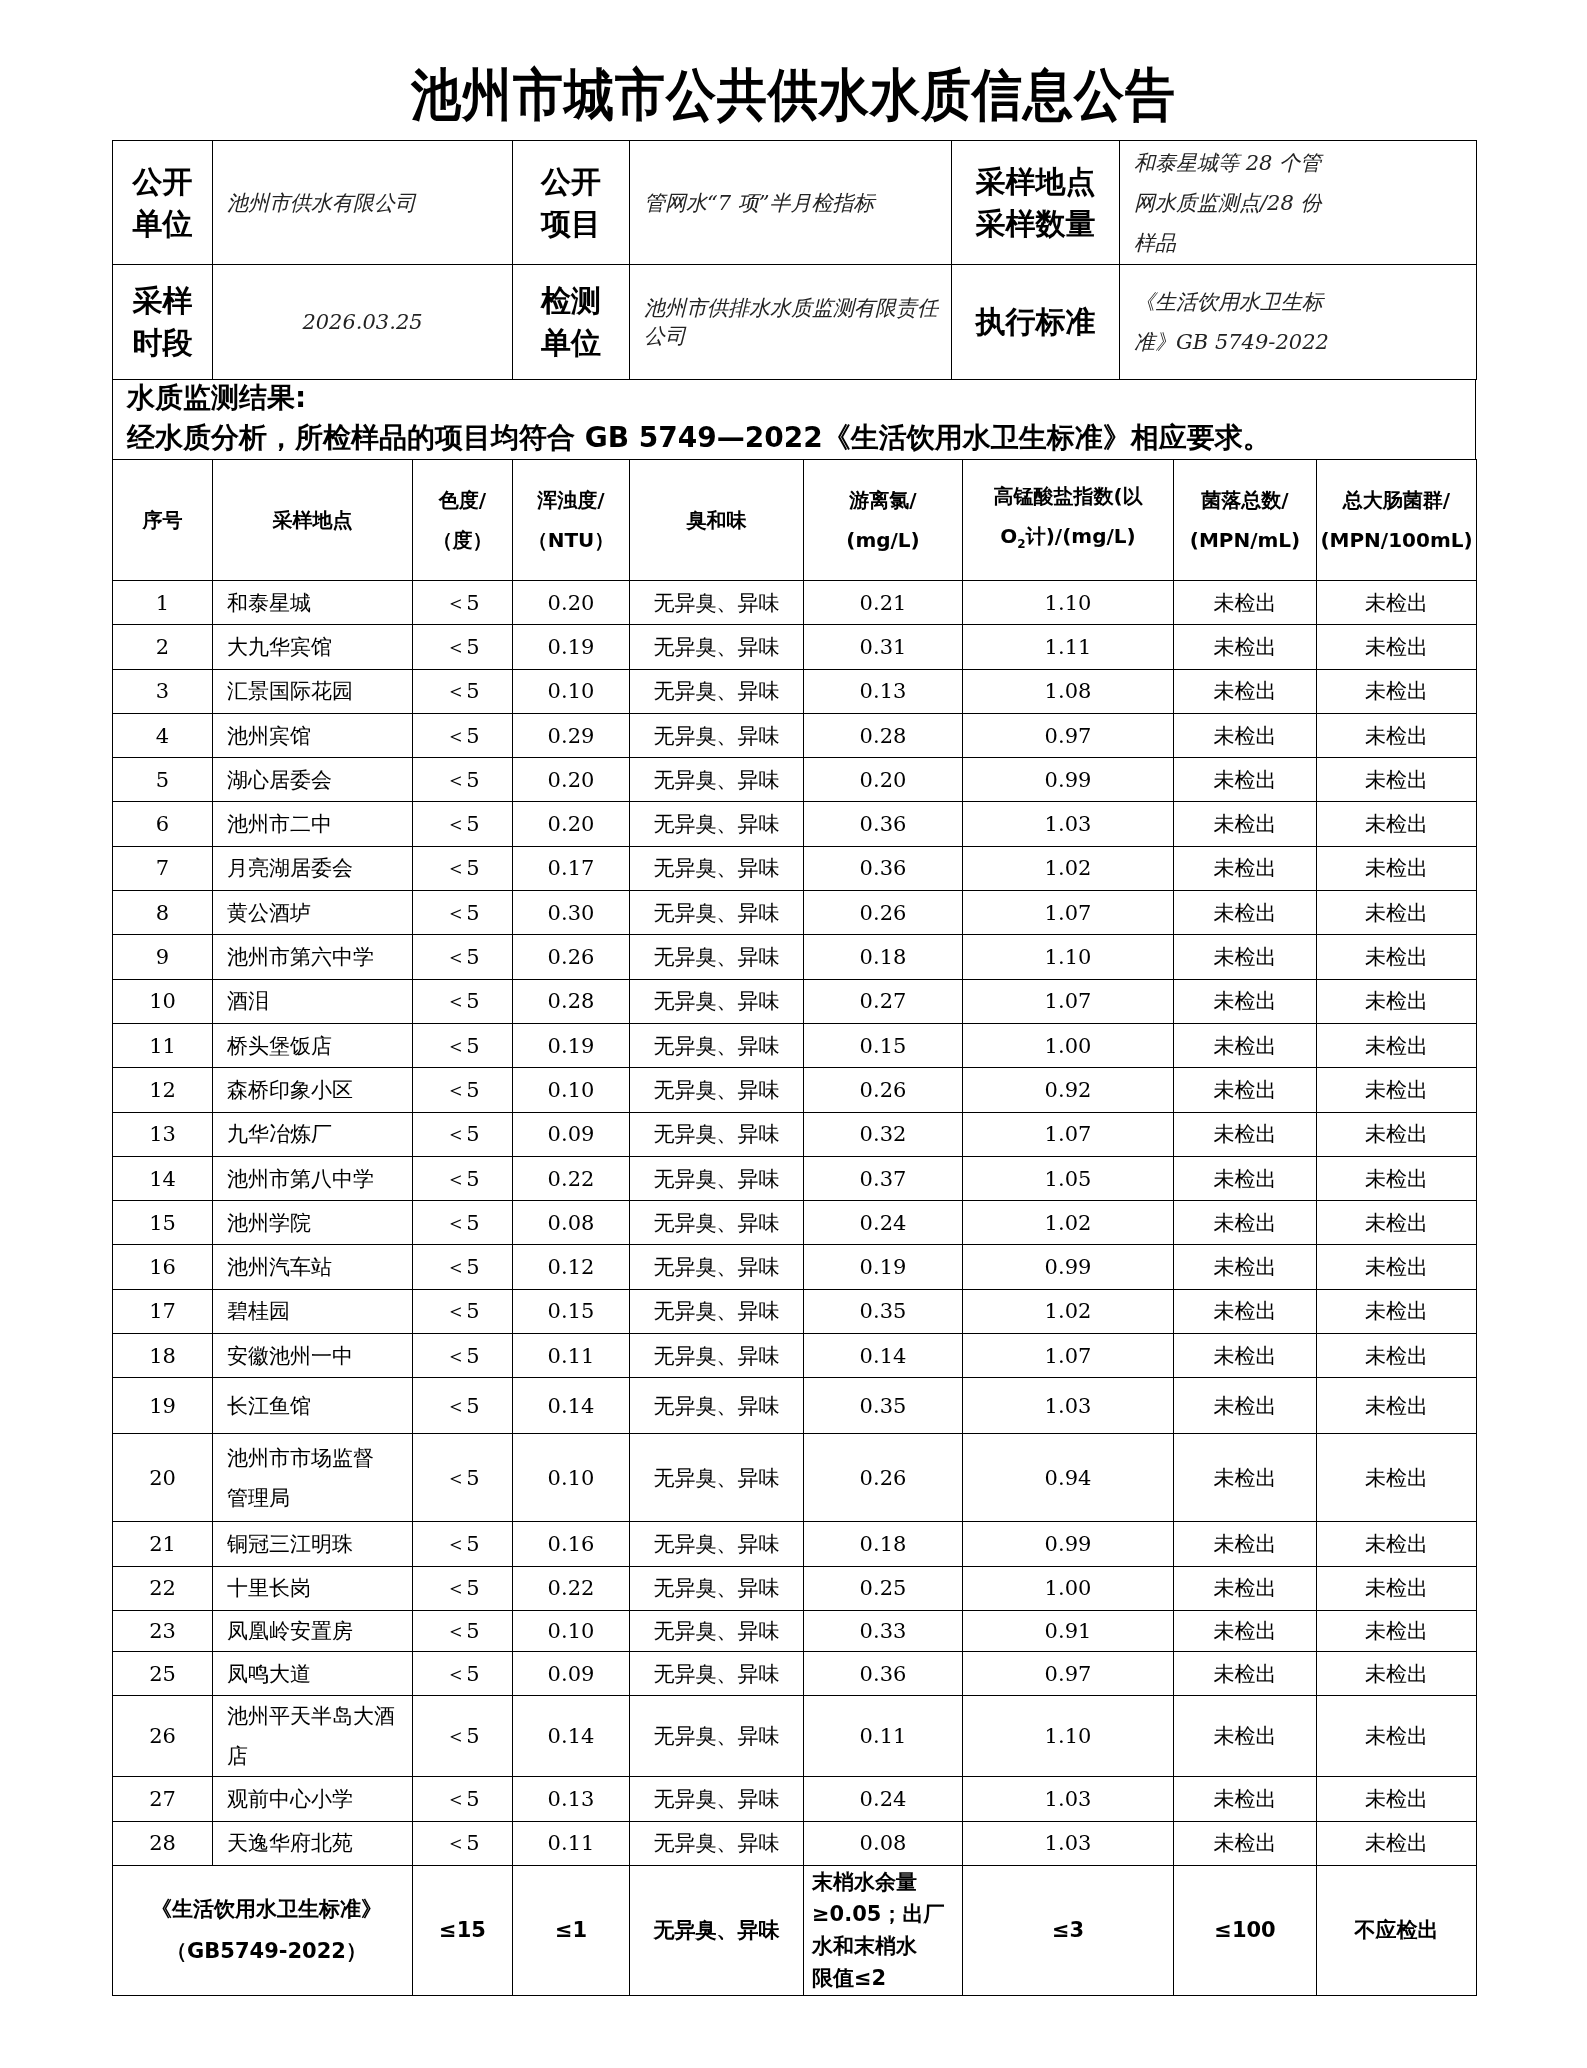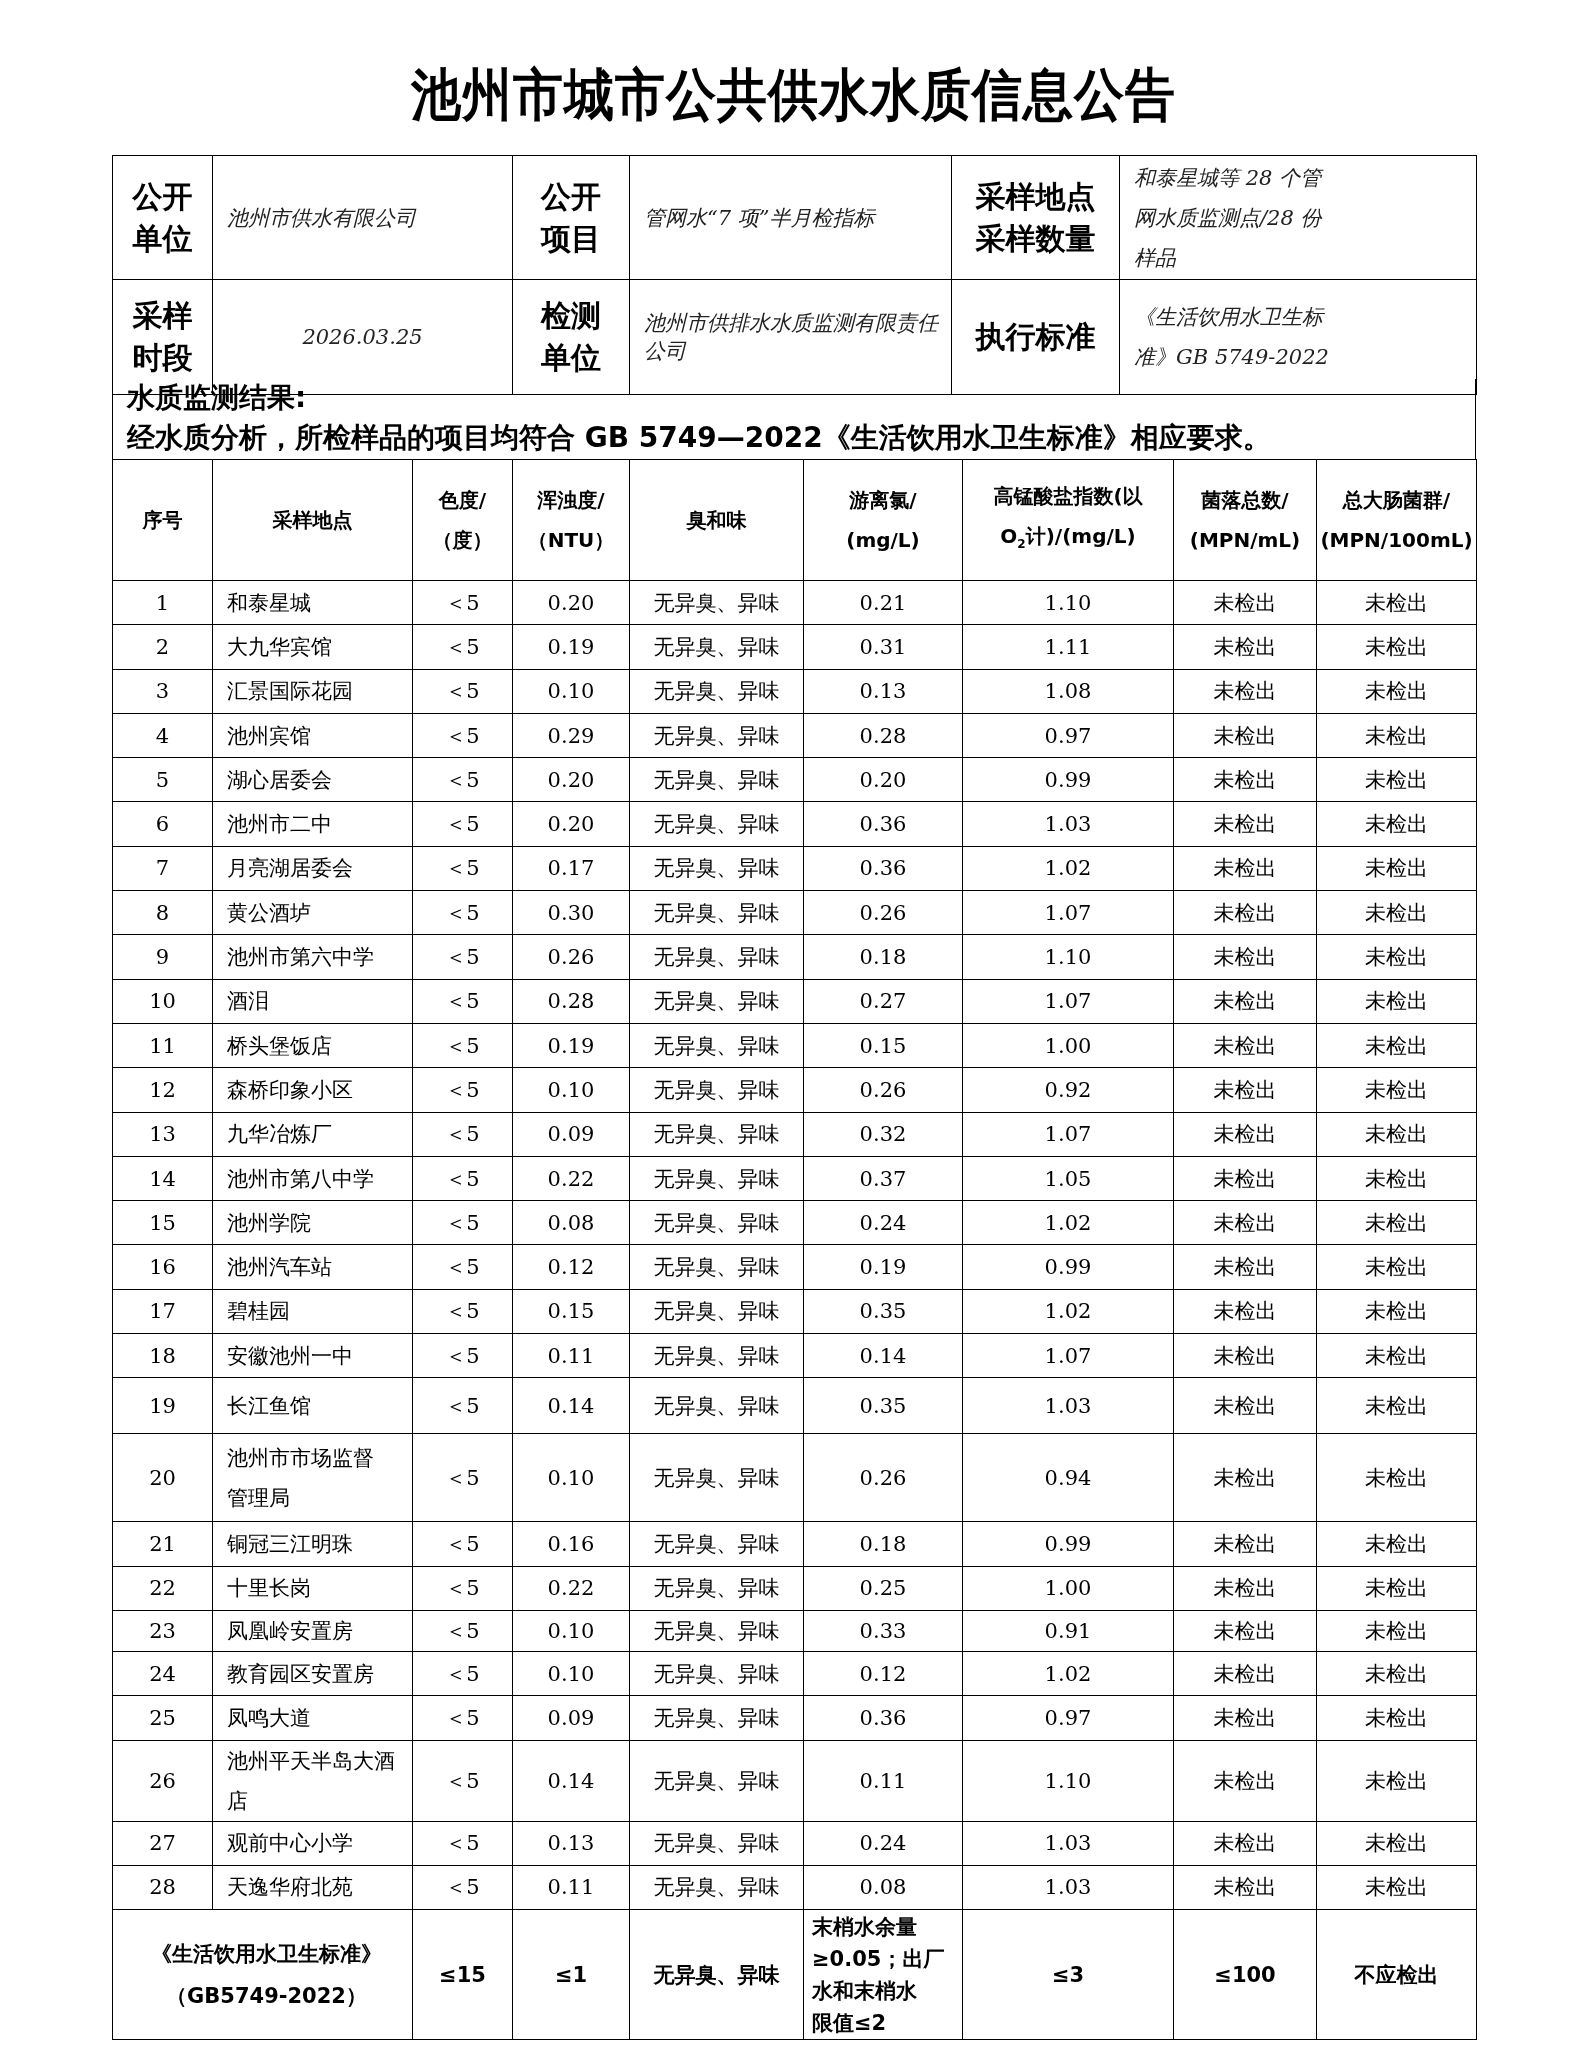--- a/index.html
+++ b/index.html
@@ -1,20 +1,20 @@
 <!DOCTYPE html>
 <html><head>
 <meta charset="utf-8">
 <style>
   html, body { margin: 0; padding: 0; background: #ffffff; }
   body { width: 1587px; height: 2068px; position: relative; color: #000; font-family: "DejaVu Serif", "Liberation Serif", serif; }
   .title { position: absolute; left: 0; top: 62px; width: 1587px; text-align: center; font-family: "DejaVu Sans", "Liberation Sans", sans-serif; font-weight: bold; font-size: 50px; letter-spacing: 1px; transform: scaleY(1.12); }
   table { border-collapse: collapse; position: absolute; left: 112px; width: 1364px; table-layout: fixed; }
   td { border: 1.5px solid #000; padding: 0; text-align: center; vertical-align: middle; }
-  .info { top: 155px; }
+  .info { top: 140px; }
   .info td { font-size: 21px; }
   .info .lbl { font-family: "DejaVu Sans", "Liberation Sans", sans-serif; font-weight: bold; font-size: 30px; line-height: 42px; }
   .info .val { text-align: left; padding-left: 14px; color: #222; font-style: italic; }
   .info .val.center { text-align: center; padding-left: 0; }
   .info .val.multi { line-height: 40px; padding-left: 14px; padding-right: 6px; }
   .results-box { position: absolute; left: 112px; top: 379px; width: 1362px; height: 80px; border: 1.5px solid #000; border-top: none; border-bottom: none; font-family: "DejaVu Sans", "Liberation Sans", sans-serif; font-weight: bold; font-size: 28px; }
   .results-box .l1 { position: absolute; left: 14px; top: 0px; }
   .results-box .l2 { position: absolute; left: 14px; top: 40px; white-space: nowrap; }
   .main { top: 459px; }
   .main td { font-size: 21px; }
@@ -381,31 +381,20 @@
         <td class="name">凤凰岭安置房</td>
         <td>＜5</td>
         <td>0.10</td>
         <td>无异臭、异味</td>
         <td>0.33</td>
         <td>0.91</td>
         <td>未检出</td>
         <td>未检出</td>
       </tr>
       <tr style="height: 44.3px;">
-        <td>24</td>
-        <td class="name">教育园区安置房</td>
-        <td>＜5</td>
-        <td>0.10</td>
-        <td>无异臭、异味</td>
-        <td>0.12</td>
-        <td>1.02</td>
-        <td>未检出</td>
-        <td>未检出</td>
-      </tr>
-      <tr style="height: 44.3px;">
         <td>25</td>
         <td class="name">凤鸣大道</td>
         <td>＜5</td>
         <td>0.09</td>
         <td>无异臭、异味</td>
         <td>0.36</td>
         <td>0.97</td>
         <td>未检出</td>
         <td>未检出</td>
       </tr>

